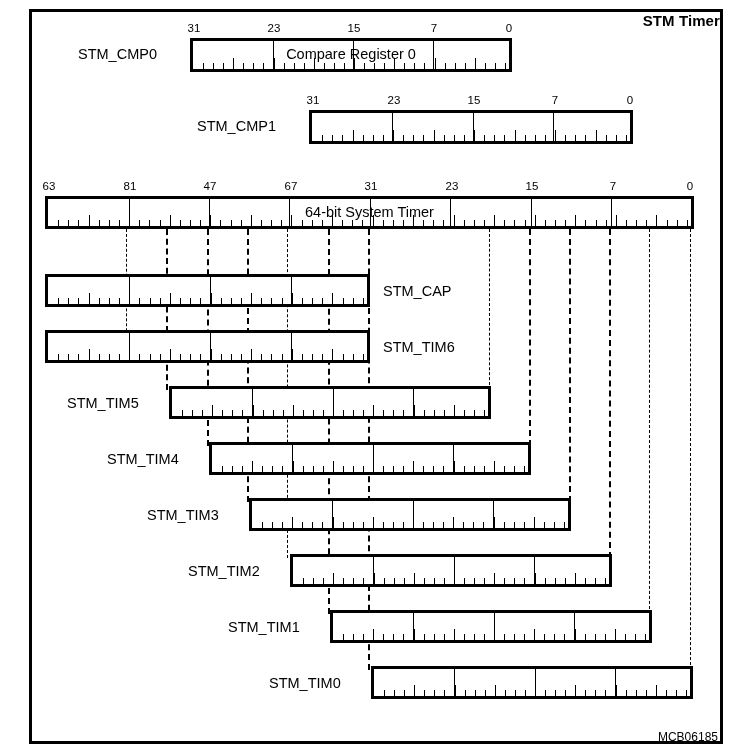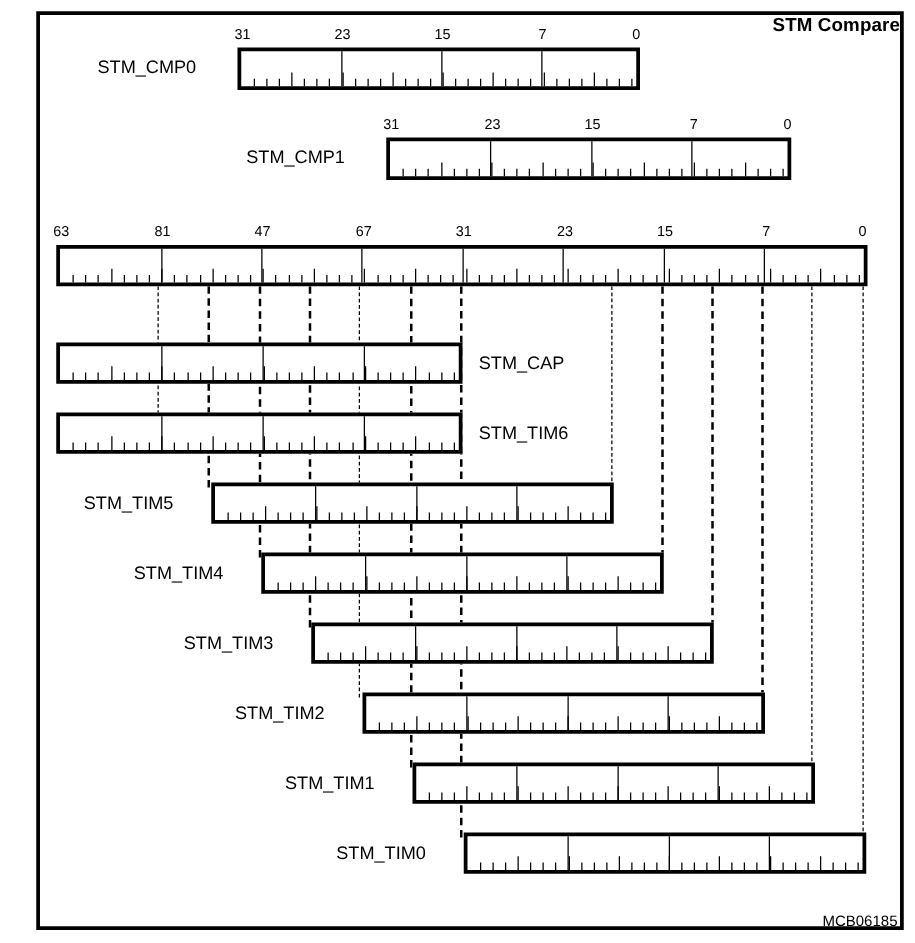--- a/index.html
+++ b/index.html
@@ -120,27 +120,28 @@
   }
   .guide.thin { border-left-width: 1px; }
 </style>
 </head>
 <body>
 
 <div id="stage">
 
   <div id="module-frame"></div>
 
-  <div id="module-title">STM Compare</div>
+  <div id="module-title">STM Timer</div>
 
   <div id="diagram-id">MCB06185</div>
 
   <div class="reg-name left" style="left:78px; top:46px;">STM_CMP0</div>
 
   <div class="reg-box" style="left:190px; top:38px; width:322px; height:34px;">
+    <div class="reg-label-inside">Compare Register 0</div>
     <div class="ticks">
         <div class="t small" style="left: 10.0625px;"></div>
         <div class="t small" style="left: 20.125px;"></div>
         <div class="t small" style="left: 30.1875px;"></div>
         <div class="t med" style="left: 40.25px;"></div>
         <div class="t small" style="left: 50.3125px;"></div>
         <div class="t small" style="left: 60.375px;"></div>
         <div class="t small" style="left: 70.4375px;"></div>
         <div class="t med" style="left: 80.5px;"></div>
         <div class="t small" style="left: 90.5625px;"></div>
@@ -219,20 +220,21 @@
     <div class="sep" style="left:241px;"></div>
   </div>
 
   <div class="scale-num" style="left:313px; top:94px;">31</div>
   <div class="scale-num" style="left:394px; top:94px;">23</div>
   <div class="scale-num" style="left:474px; top:94px;">15</div>
   <div class="scale-num" style="left:555px; top:94px;">7</div>
   <div class="scale-num" style="left:630px; top:94px;">0</div>
 
   <div class="reg-box" style="left:45px; top:196px; width:649px; height:33px;">
+    <div class="reg-label-inside">64-bit System Timer</div>
     <div class="ticks">
         <div class="t small" style="left: 10.1406px;"></div>
         <div class="t small" style="left: 20.2812px;"></div>
         <div class="t small" style="left: 30.4219px;"></div>
         <div class="t med" style="left: 40.5625px;"></div>
         <div class="t small" style="left: 50.7031px;"></div>
         <div class="t small" style="left: 60.8438px;"></div>
         <div class="t small" style="left: 70.9844px;"></div>
         <div class="t med" style="left: 81.125px;"></div>
         <div class="t small" style="left: 91.2656px;"></div>

